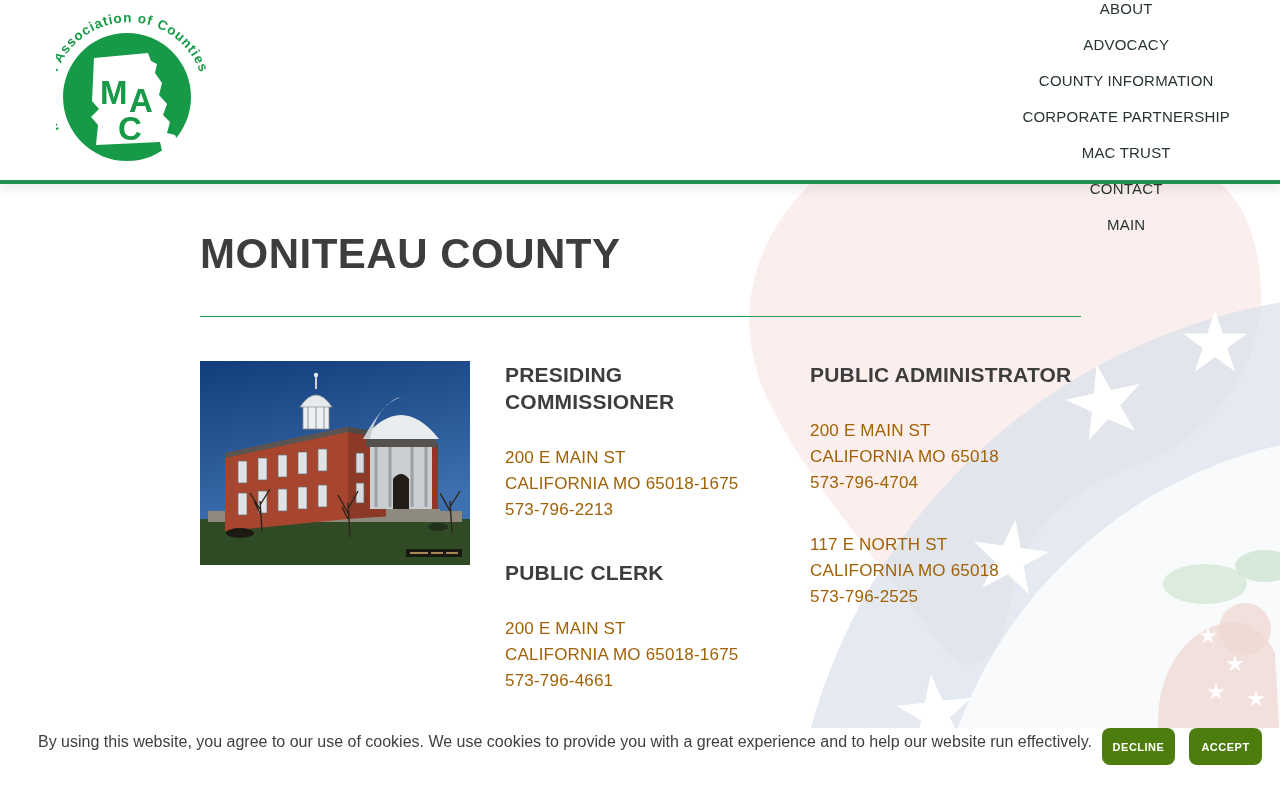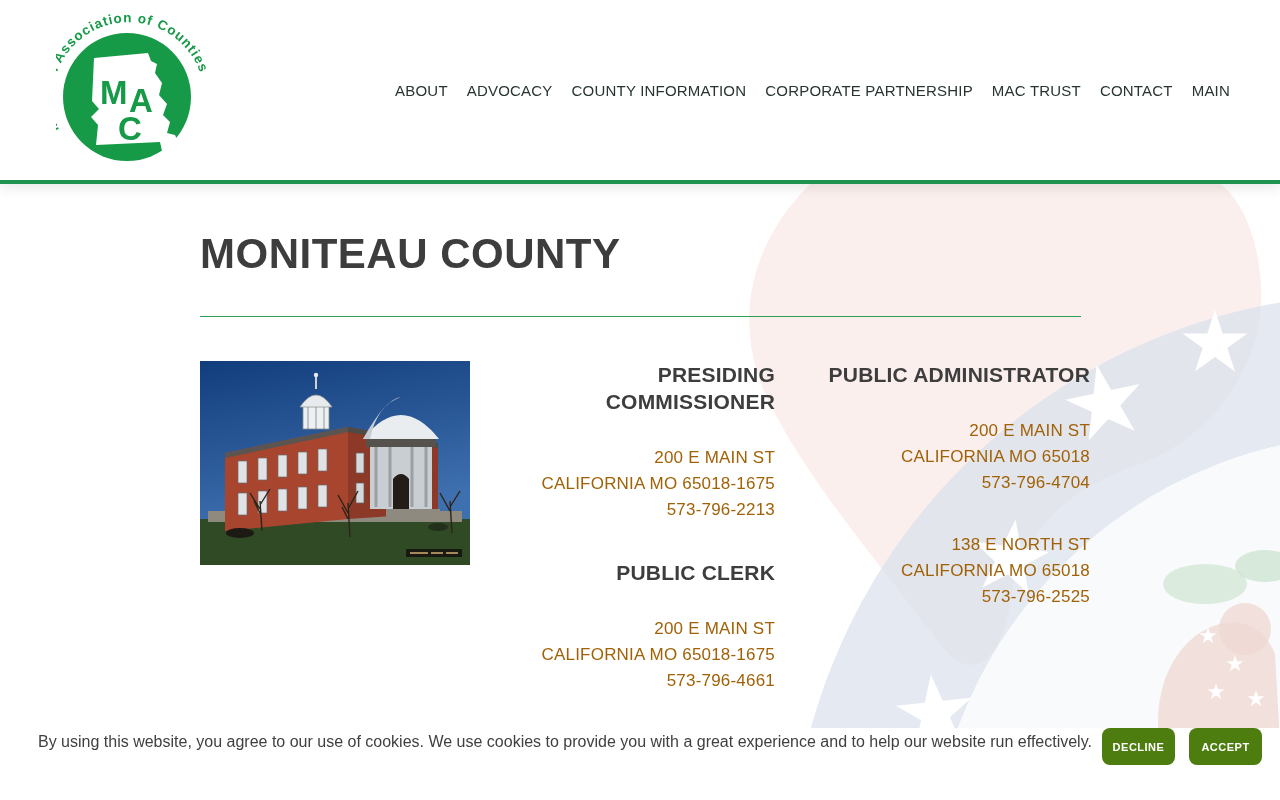--- a/index.html
+++ b/index.html
@@ -6,35 +6,35 @@
   body{width:1280px;height:800px;overflow:hidden;background:#ffffff;
        font-family:"Liberation Sans",sans-serif;}
   .page{position:relative;width:1280px;height:800px;overflow:hidden;background:#fff;}
 
   
   .header{position:absolute;top:0;left:0;width:1280px;height:180px;background:#fff;
           border-bottom:4px solid #1f9150;z-index:5;
           box-shadow:0 6px 10px rgba(0,0,0,0.07);}
   .logo{position:absolute;left:56px;top:6px;width:152px;height:168px;cursor:pointer;}
   .nav{position:absolute;right:50px;top:0;height:180px;display:flex;align-items:center;
-       gap:19px;}
+       gap:19px;flex-direction:column;}
   .nav-item{font-size:15px;font-weight:500;color:#28352f;letter-spacing:.2px;cursor:pointer;
             white-space:nowrap;}
 
   
   .watermark{position:absolute;left:660px;top:184px;width:620px;height:544px;
              overflow:hidden;pointer-events:none;z-index:0;}
 
   
   .content{position:absolute;top:184px;left:0;width:1280px;z-index:1;}
   .page-title{margin:44px 0 0 200px;font-size:42px;line-height:52px;font-weight:700;
               color:#3d3d3d;letter-spacing:.5px;}
   .divider{margin:36px 0 0 200px;width:881px;height:0;border:none;
            border-top:1px solid #2f9e52;}
-  .cols{display:flex;margin:44px 0 0 200px;align-items:flex-start;text-align:right;}
+  .cols{display:flex;margin:44px 0 0 200px;align-items:flex-start;}
   .photo{width:270px;height:204px;flex:0 0 auto;}
   .col{margin-left:35px;}
   .col-mid{width:270px;}
   .col-right{width:280px;}
   .sec{margin:0 0 36px 0;}
   .sec h3{margin:0 0 30px 0;font-size:21px;line-height:27px;font-weight:700;color:#3d3d3d;
           letter-spacing:.2px;}
   .addr{margin:0;font-size:17px;line-height:26px;color:#a16207;letter-spacing:.2px;}
 
   
@@ -211,21 +211,21 @@
         <div class="sec">
           <h3>PUBLIC ADMINISTRATOR</h3>
           <p class="addr">
             <span>200 E MAIN ST</span><br>
             <span>CALIFORNIA MO 65018</span><br>
             <span>573-796-4704</span>
           </p>
         </div>
         <div class="sec">
           <p class="addr">
-            <span>138 E NORTH ST</span><br>
+            <span>117 E NORTH ST</span><br>
             <span>CALIFORNIA MO 65018</span><br>
             <span>573-796-2525</span>
           </p>
         </div>
       </div>
 
     </div>
   </div>
 
   <div class="cookie">

